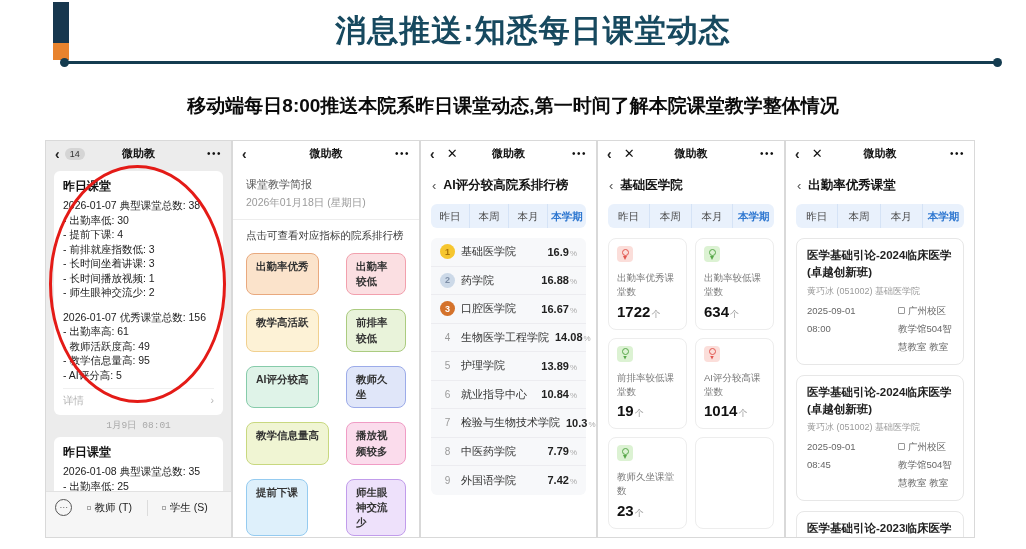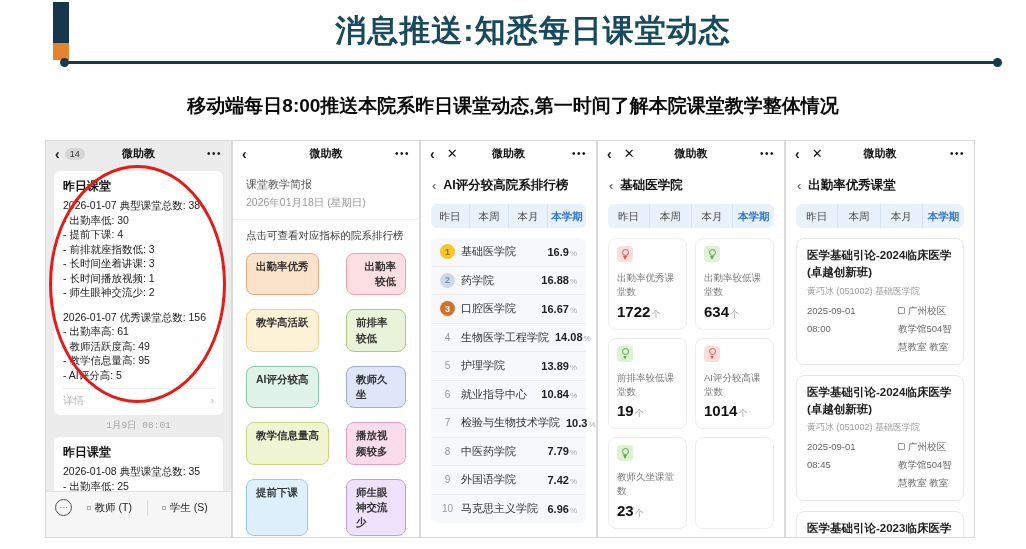--- a/index.html
+++ b/index.html
@@ -188,21 +188,21 @@
         <span class="more">•••</span>
       </div>
       <div class="brief">
         <div class="brief-title">课堂教学简报</div>
         <div class="brief-date">2026年01月18日 (星期日)</div>
       </div>
       <div class="p2-divider"></div>
       <div class="hint">点击可查看对应指标的院系排行榜</div>
       <div class="metric-grid" id="p2btns">
           <div class="metric-btn" style="background: rgb(251, 227, 203); border-color: rgb(233, 169, 126);">出勤率优秀</div>
-          <div class="metric-btn" style="background: rgb(251, 223, 226); border-color: rgb(242, 160, 173); text-align: right;">出勤率较低</div>
+          <div class="metric-btn" style="background: rgb(251, 223, 226); border-color: rgb(242, 160, 173);">出勤率较低</div>
           <div class="metric-btn" style="background: rgb(253, 242, 214); border-color: rgb(241, 208, 143);">教学高活跃</div>
           <div class="metric-btn" style="background: rgb(233, 243, 218); border-color: rgb(171, 203, 128);">前排率较低</div>
           <div class="metric-btn" style="background: rgb(223, 243, 232); border-color: rgb(134, 203, 170);">AI评分较高</div>
           <div class="metric-btn" style="background: rgb(224, 230, 249); border-color: rgb(156, 171, 233);">教师久坐</div>
           <div class="metric-btn" style="background: rgb(240, 245, 211); border-color: rgb(200, 216, 127);">教学信息量高</div>
           <div class="metric-btn" style="background: rgb(251, 220, 236); border-color: rgb(240, 156, 197);">播放视频较多</div>
           <div class="metric-btn" style="background: rgb(222, 240, 251); border-color: rgb(149, 203, 240);">提前下课</div>
           <div class="metric-btn" style="background: rgb(238, 225, 251); border-color: rgb(193, 156, 235);">师生眼神交流少</div>
         </div>
     </div>
@@ -262,25 +262,20 @@
           </div>
           <div class="rank-row">
             <span class="rank-badge plain">8</span>
             <span class="rank-name">中医药学院</span>
             <span class="rank-val">7.79<span class="unit">%</span></span>
           </div>
           <div class="rank-row">
             <span class="rank-badge plain">9</span>
             <span class="rank-name">外国语学院</span>
             <span class="rank-val">7.42<span class="unit">%</span></span>
-          </div>
-          <div class="rank-row">
-            <span class="rank-badge plain">10</span>
-            <span class="rank-name">马克思主义学院</span>
-            <span class="rank-val">6.96<span class="unit">%</span></span>
           </div>
         </div>
     </div>
 
     <div class="phone" style="width:188px">
       <div class="phdr">
         <span class="back">‹</span>
         <span class="close">✕</span>
         <span class="apptitle">微助教</span>
         <span class="more">•••</span>

